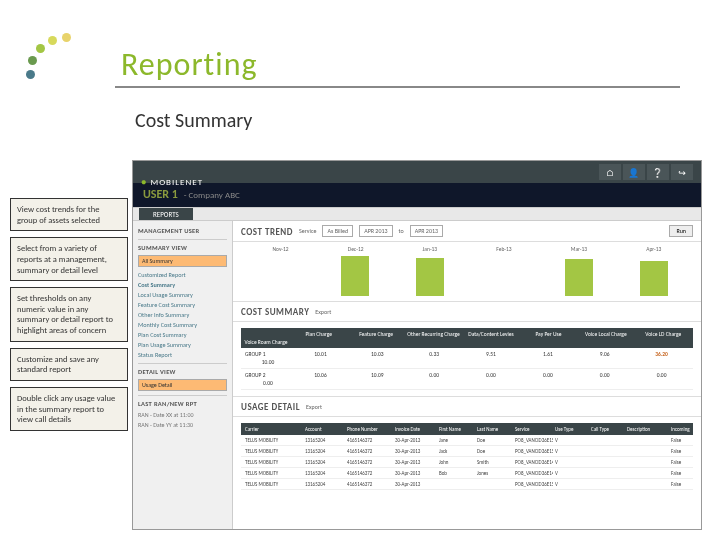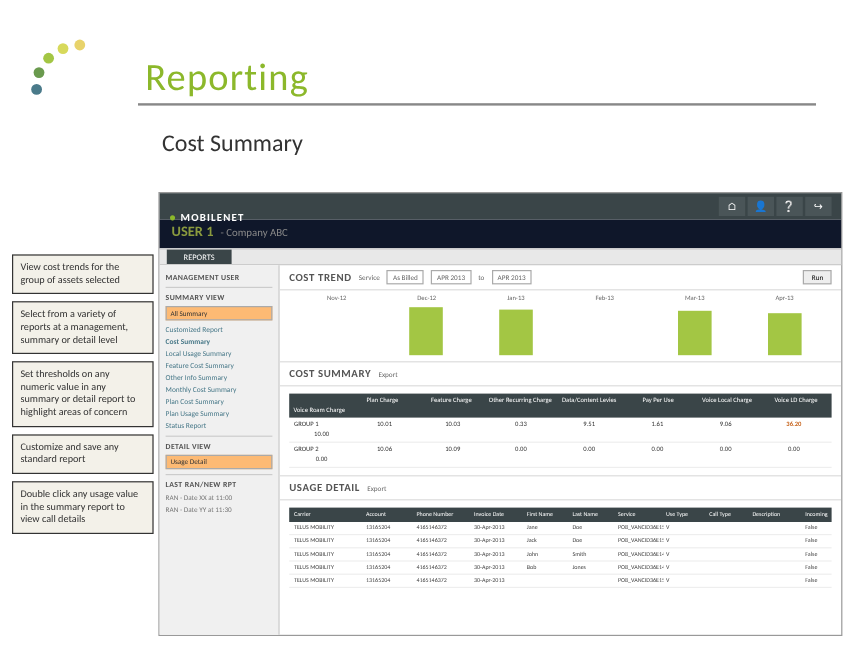--- a/index.html
+++ b/index.html
@@ -7,26 +7,26 @@
   
   .logo-dots { position: absolute; top: 30px; left: 22px; width: 60px; height: 60px; }
   .logo-dots span { position: absolute; border-radius: 50%; }
   
   .header { position: absolute; top: 45px; left: 115px; right: 40px; }
   .title-row { display: flex; align-items: baseline; border-bottom: 2px solid #888; padding-bottom: 2px; }
   .title-main { font-size: 26px; color: #333; font-weight: 400; }
   .title-accent { font-size: 32px; color: #8cb82b; font-weight: 400; letter-spacing: 1px; margin-left: 6px; }
   .subtitle { font-size: 20px; color: #333; margin-top: 20px; margin-left: 20px; }
   
-  .callouts { position: absolute; left: 10px; top: 212px; width: 118px; display: flex; flex-direction: column; gap: 6px; }
+  .callouts { position: absolute; left: 10px; top: 198px; width: 118px; display: flex; flex-direction: column; gap: 6px; }
   .callout { border: 1px solid #333; background: #f3f1e9; padding: 5px 6px; font-size: 8.5px; line-height: 1.25; color: #333; }
   
   .app { position: absolute; left: 132px; top: 160px; width: 570px; height: 370px; border: 1px solid #999; background: #fff; font-size: 8px; }
   .app-topbar { height: 22px; background: #3a4548; display: flex; align-items: center; padding: 0 8px; color: #fff; justify-content: space-between; }
-  .app-logo { font-size: 9px; font-weight: bold; letter-spacing: 1px; margin-top: 18px; }
+  .app-logo { font-size: 9px; font-weight: normal; letter-spacing: 1px; margin-top: 18px; }
   .app-logo::before { content: '●'; color: #8cb82b; margin-right: 3px; }
   .app-topnav { display: flex; gap: 2px; }
   .app-topnav span { width: 22px; height: 16px; background: #4a5558; display: inline-flex; align-items: center; justify-content: center; font-size: 9px; }
   
   .app-userbar { height: 24px; background: #0f172a; padding: 4px 10px; display: flex; align-items: flex-start; justify-content: space-between; }
   .user-name { color: #8a9a3e; font-size: 12px; font-weight: 600; }
   .user-company { color: #888; font-size: 9px; margin-left: 4px; }
   
   .app-tabrow { height: 14px; background: #e8e8e8; border-top: 1px solid #ccc; border-bottom: 1px solid #ccc; padding-left: 6px; display: flex; }
   .app-tab { background: #3a4548; color: #fff; font-size: 7px; padding: 2px 14px 0; }

